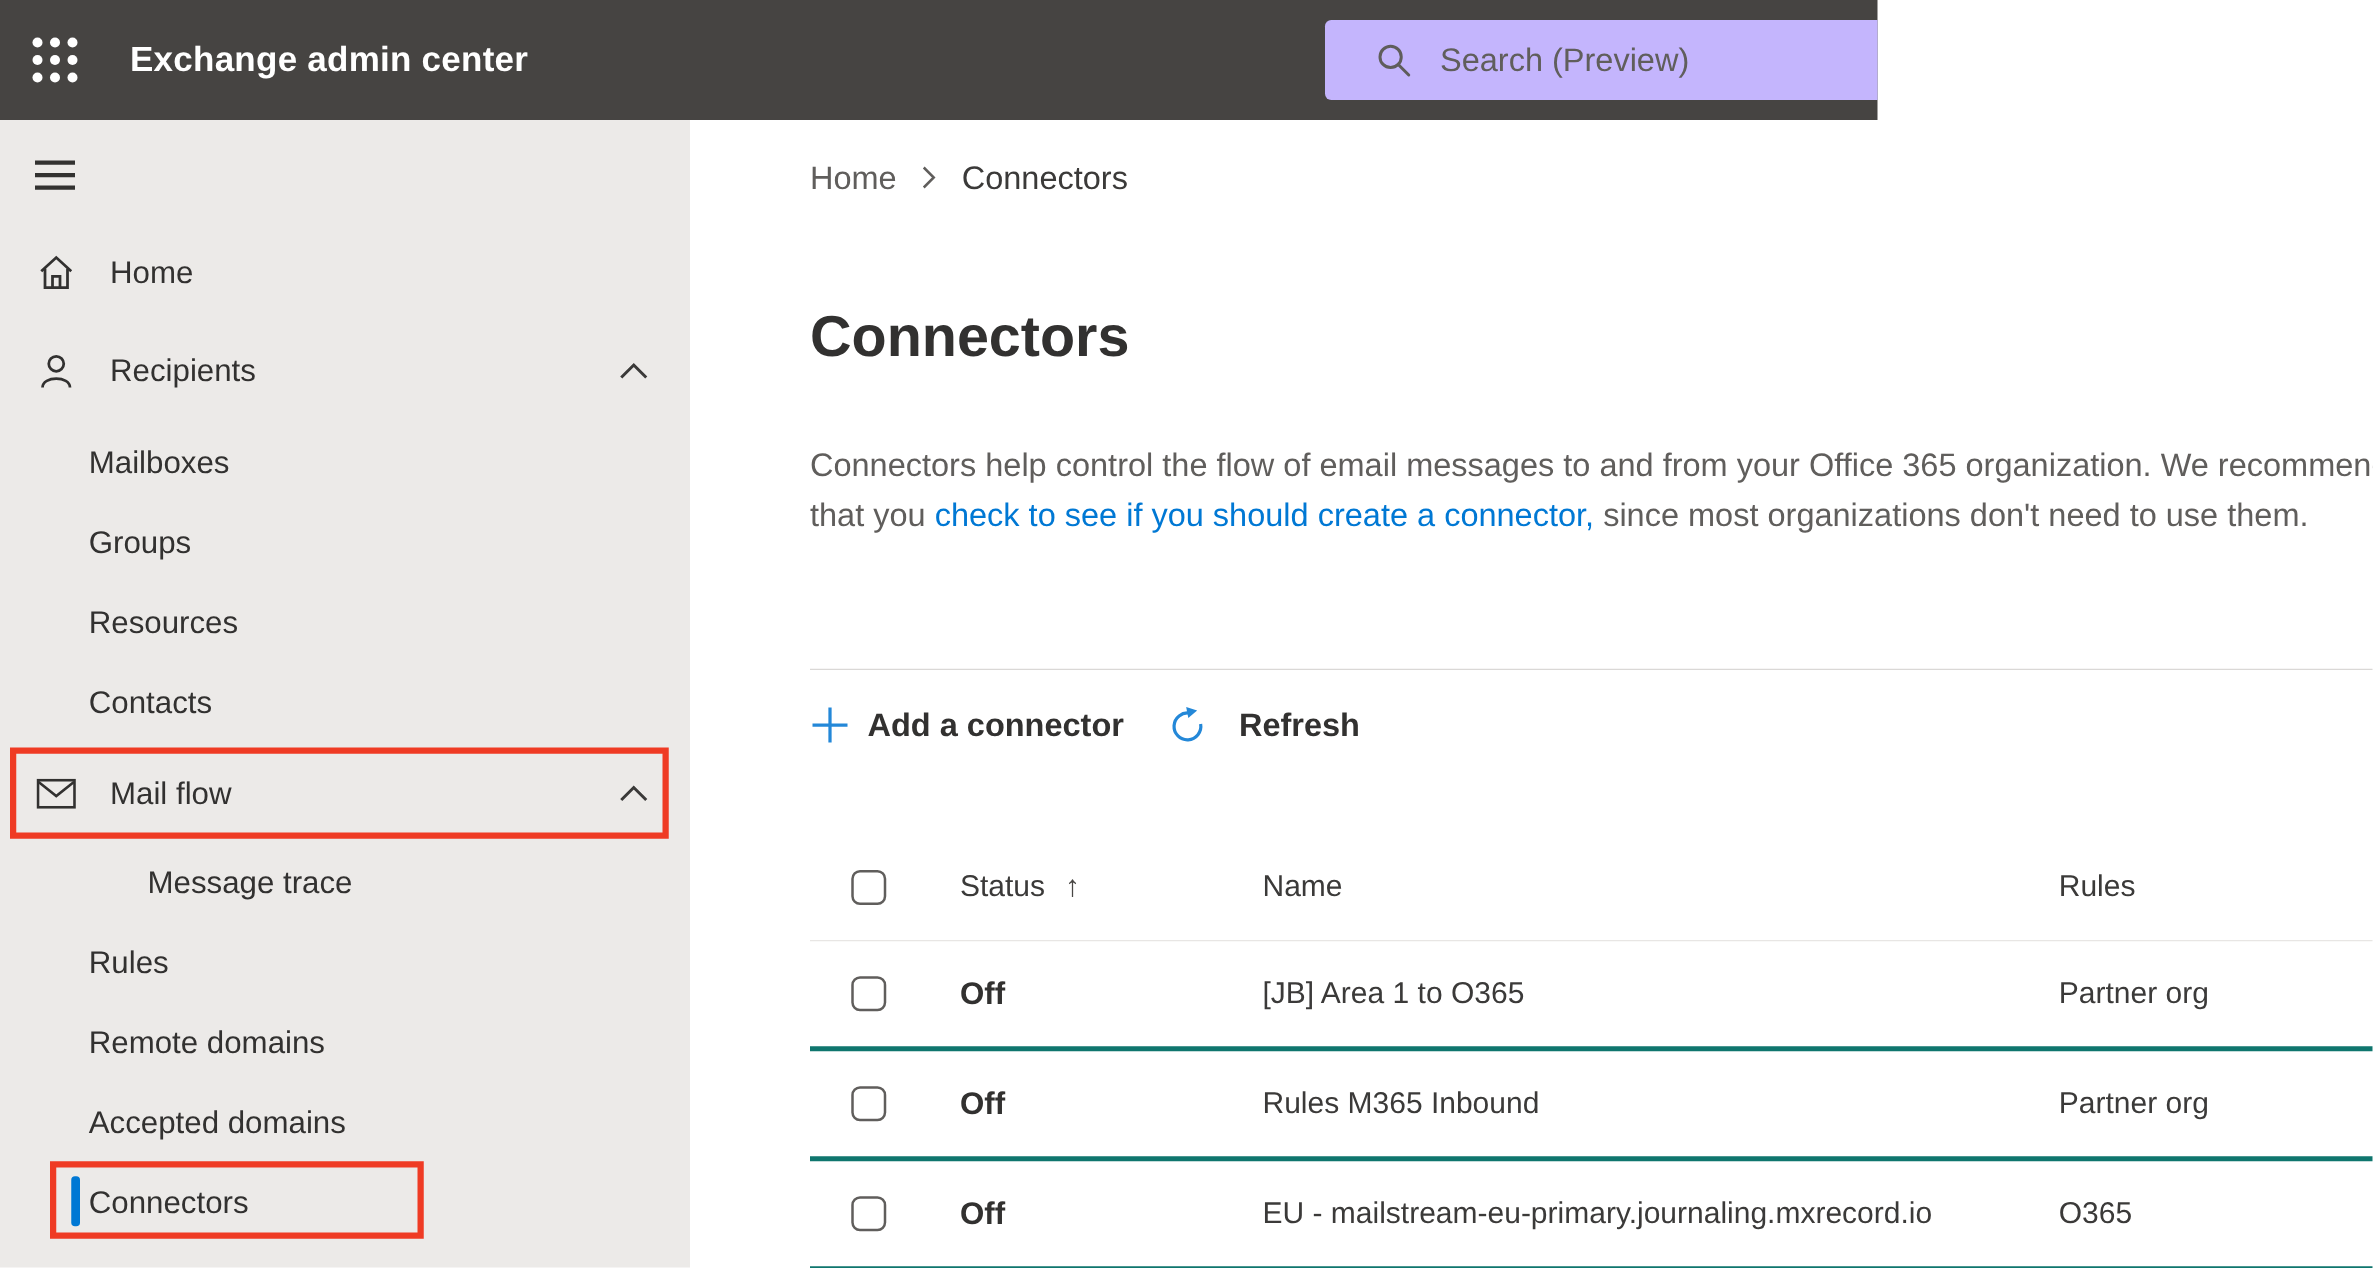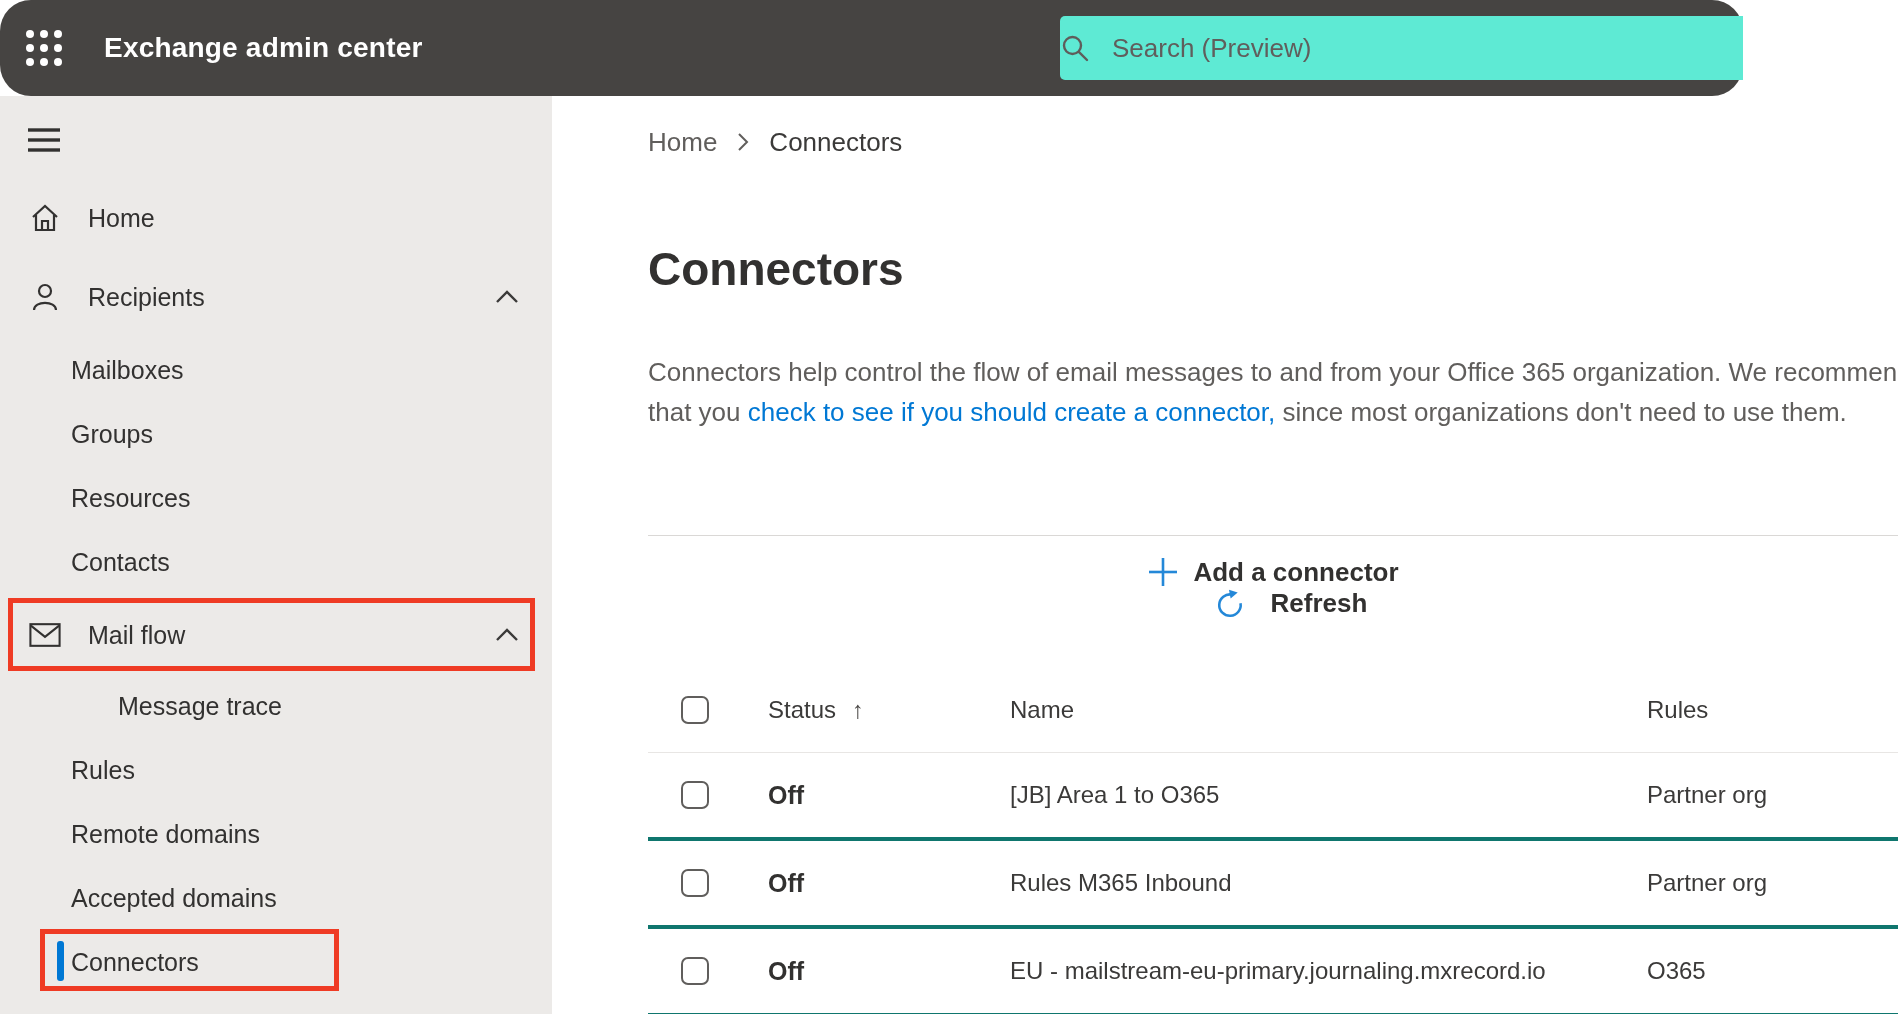--- a/index.html
+++ b/index.html
@@ -1,26 +1,26 @@
 <!DOCTYPE html>
 <html><head>
 <meta charset="utf-8">
 <style>
   * { margin:0; padding:0; box-sizing:border-box; }
   html,body { width:1898px; height:1014px; overflow:hidden; background:#fff;
               font-family:"Liberation Sans", sans-serif; color:#323130; }
 
   
-  .topbar { position:absolute; left:0; top:0; width:1743px; height:96px; background:#464442; z-index:10;border-radius:31px; }
+  .topbar { position:absolute; left:0; top:0; width:1502px; height:96px; background:#464442; z-index:10; }
   .waffle-btn { position:absolute; left:20px; top:24px; width:48px; height:48px; display:flex;
                 align-items:center; justify-content:center; cursor:pointer; background:none; border:none; }
   .topbar-title { position:absolute; left:104px; top:0; height:96px; line-height:96px;
                   color:#ffffff; font-size:28px; font-weight:700; letter-spacing:.2px; }
-  .searchbox { position:absolute; left:1060px; right:0; top:16px; height:64px; background:#5eead4;
-               border-radius:5px 0 0 5px; display:flex; align-items:center; }
+  .searchbox { position:absolute; left:1060px; right:0; top:16px; height:64px; background:#c4b5fd;
+               border-radius:5px 0 0 5px; display:flex; align-items:center; padding-left:40px; }
   .searchbox svg { flex:0 0 auto; }
   .searchbox input { border:none; outline:none; background:transparent; margin-left:22px;
                      font-family:"Liberation Sans", sans-serif; font-size:26px; color:#605e5c; width:600px; }
   .searchbox input::placeholder { color:#605e5c; opacity:1; }
 
   
   .sidebar { position:absolute; left:0; top:96px; width:552px; bottom:0; background:#eceae8; }
   .hamburger-btn { position:absolute; left:20px; top:22px; width:48px; height:44px; display:flex;
                    align-items:center; justify-content:center; background:none; border:none; cursor:pointer; }
   .nav { position:absolute; top:90px; left:0; right:0; }
@@ -45,21 +45,21 @@
   .crumb-home { color:#605e5c; cursor:pointer; }
   .crumb-current { color:#3b3a39; }
 
   .page-title { margin-top:84px; font-size:46px; line-height:54px; font-weight:700; color:#323130; }
 
   .page-desc { margin-top:56px; width:1295px; font-size:26px; line-height:40px; color:#605e5c; }
   .page-desc a { color:#0078d4; text-decoration:none; cursor:pointer; }
 
   .toolbar-divider { margin-top:103px; margin-right:0; border:none; border-top:1px solid #dad8d6; }
 
-  .toolbar { margin-top:20px; height:48px; display:flex; align-items:center;flex-direction:column; }
+  .toolbar { margin-top:20px; height:48px; display:flex; align-items:center; }
   .toolbar-btn { display:flex; align-items:center; background:none; border:none; cursor:pointer;
                  font-family:"Liberation Sans", sans-serif; font-size:26px; font-weight:700; color:#323130; }
   .toolbar-btn .t-icon { display:flex; margin-right:14px; }
   .btn-refresh { margin-left:36px;gap:12px; }
 
   
   .list { margin-right:0; }
   .grid-row { display:grid; grid-template-columns:120px 242px 637px 1fr; align-items:center; }
   .list-header { margin-top:53px; height:96px; border-bottom:1px solid #e8e6e4; padding-top:10px; }
   .list-header .hdr { font-size:24px; color:#3b3a39; cursor:pointer; }

